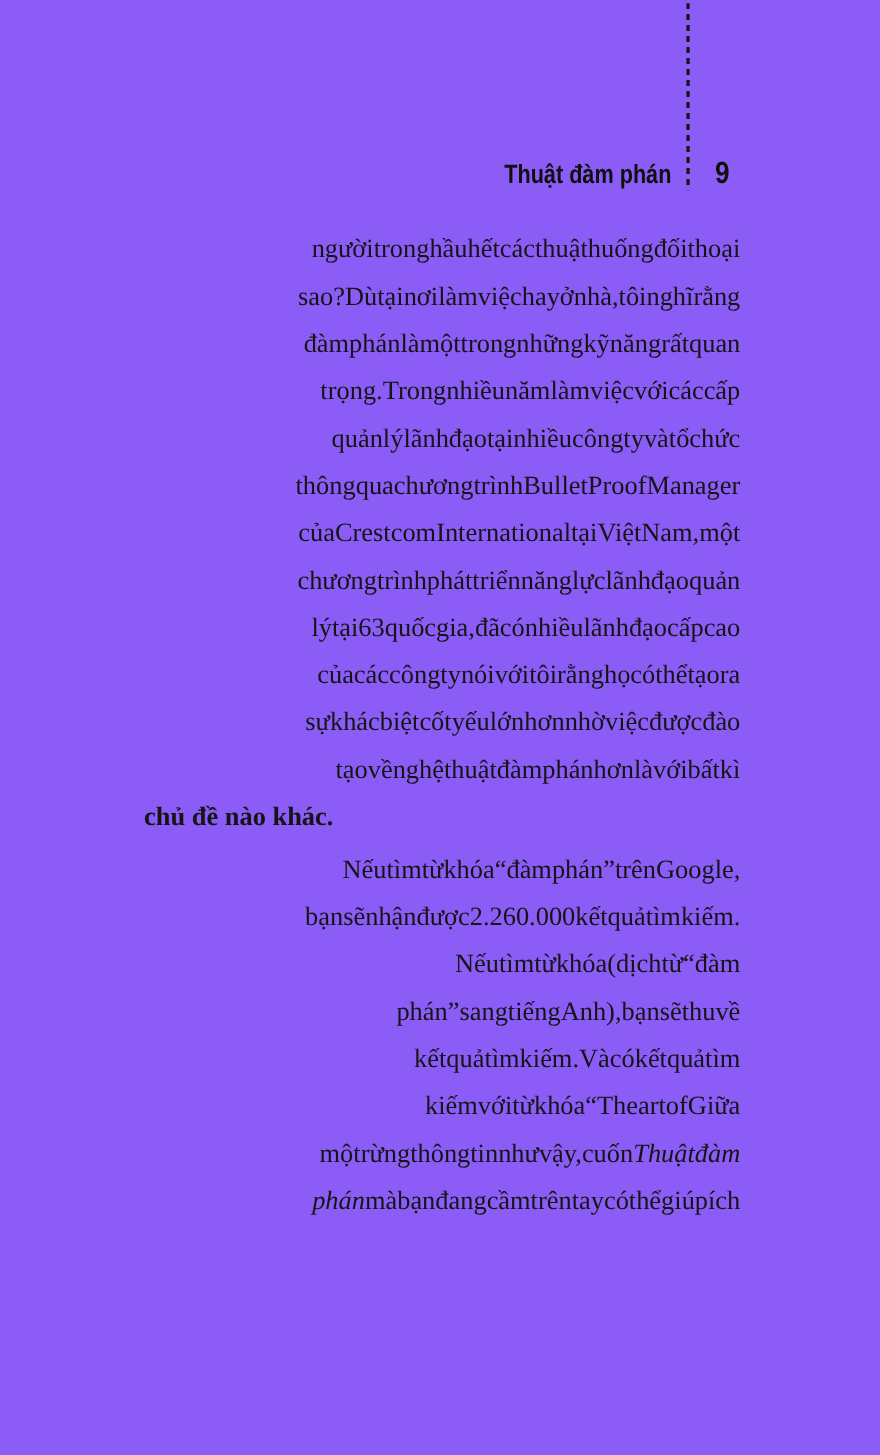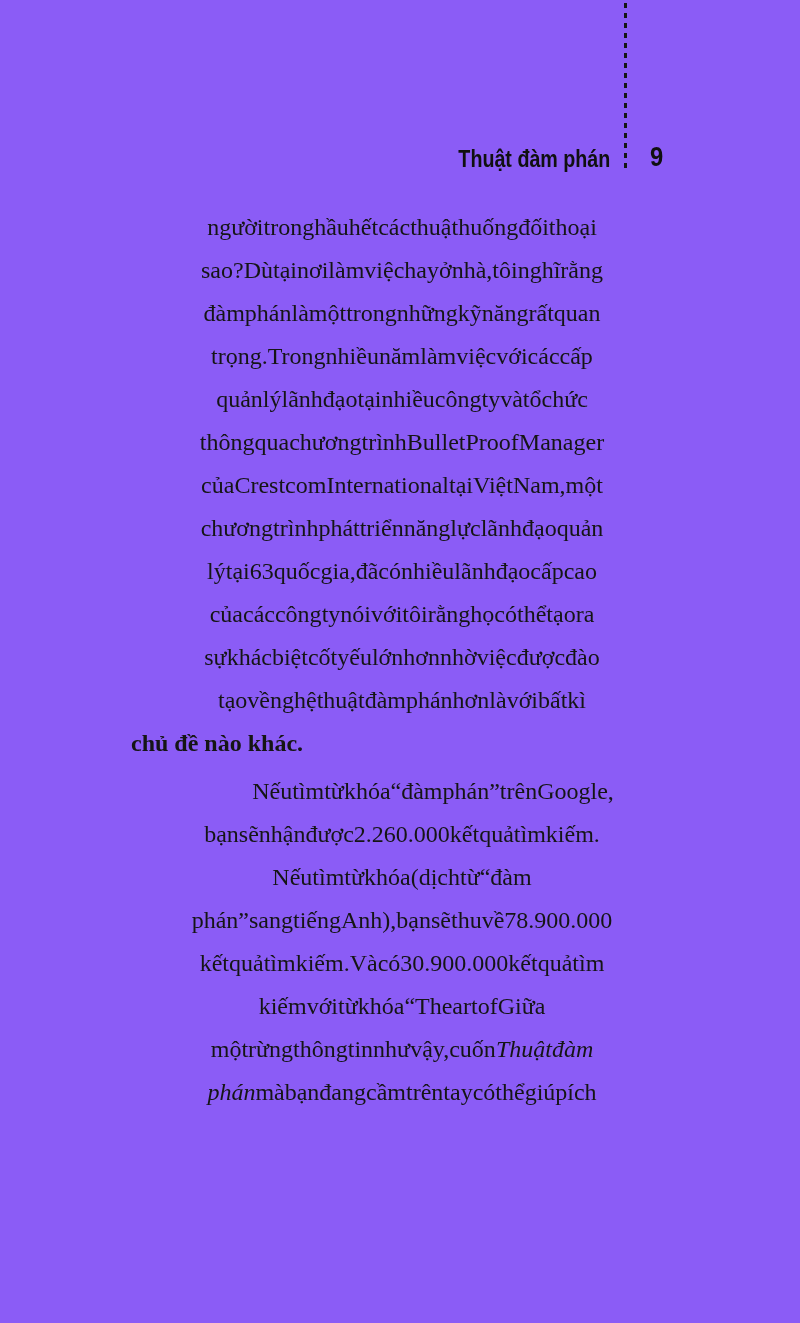--- a/index.html
+++ b/index.html
@@ -49,21 +49,21 @@
   .body-text {
     position: absolute;
     left: 131px; top: 206px;
     width: 542px;
     font-size: 24px;
   }
   .line {
     height: 43px;
     line-height: 43px;
     display: flex;
-    justify-content: center;
+    justify-content: flex-end;
     white-space: nowrap;
   }
   .line.end {
     display: block;
     white-space: normal;
     font-weight: bold;
   }
   .line.indent {
     padding-left: 62px;
     margin-top: 5px;
@@ -260,30 +260,28 @@
       </div>
       <div class="line">
         <span>phán”</span>
         <span>sang</span>
         <span>tiếng</span>
         <span>Anh),</span>
         <span>bạn</span>
         <span>sẽ</span>
         <span>thu</span>
         <span>về</span>
-        <span>78.900.000</span>
       </div>
       <div class="line">
         <span>kết</span>
         <span>quả</span>
         <span>tìm</span>
         <span>kiếm.</span>
         <span>Và</span>
         <span>có</span>
-        <span>30.900.000</span>
         <span>kết</span>
         <span>quả</span>
         <span>tìm</span>
       </div>
       <div class="line">
         <span>kiếm</span>
         <span>với</span>
         <span>từ</span>
         <span>khóa</span>
         <span>“The</span>

